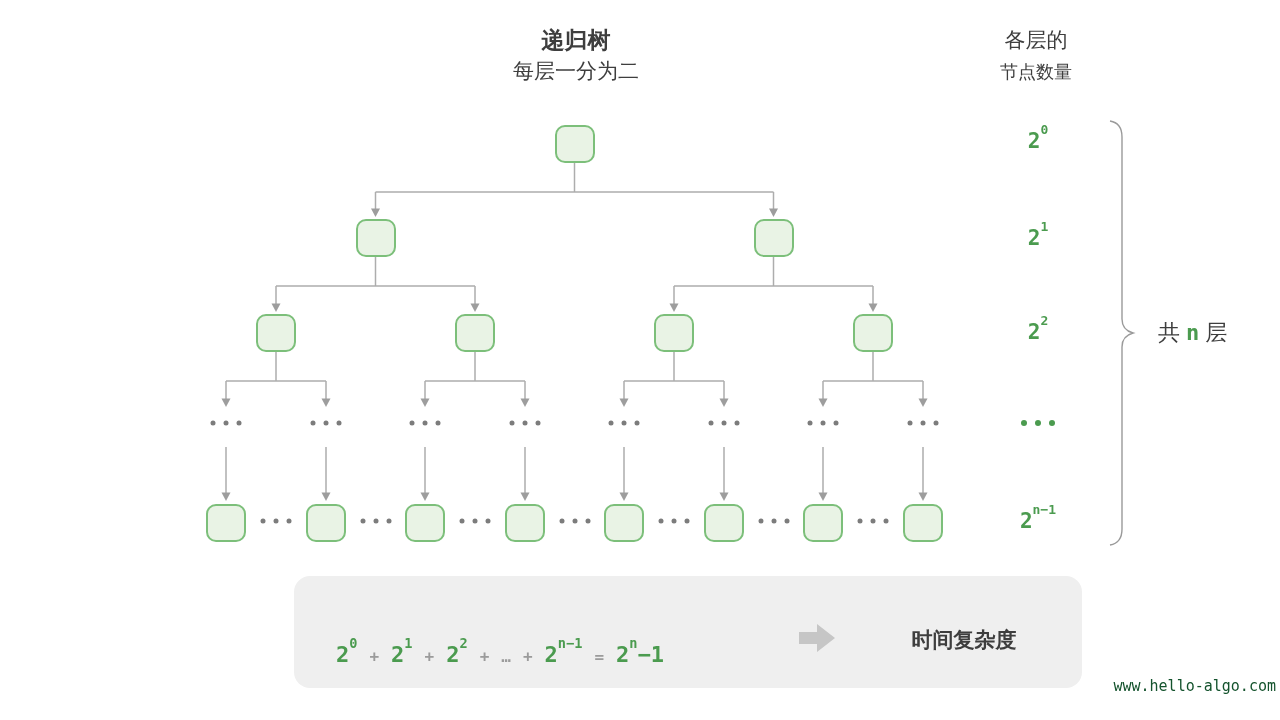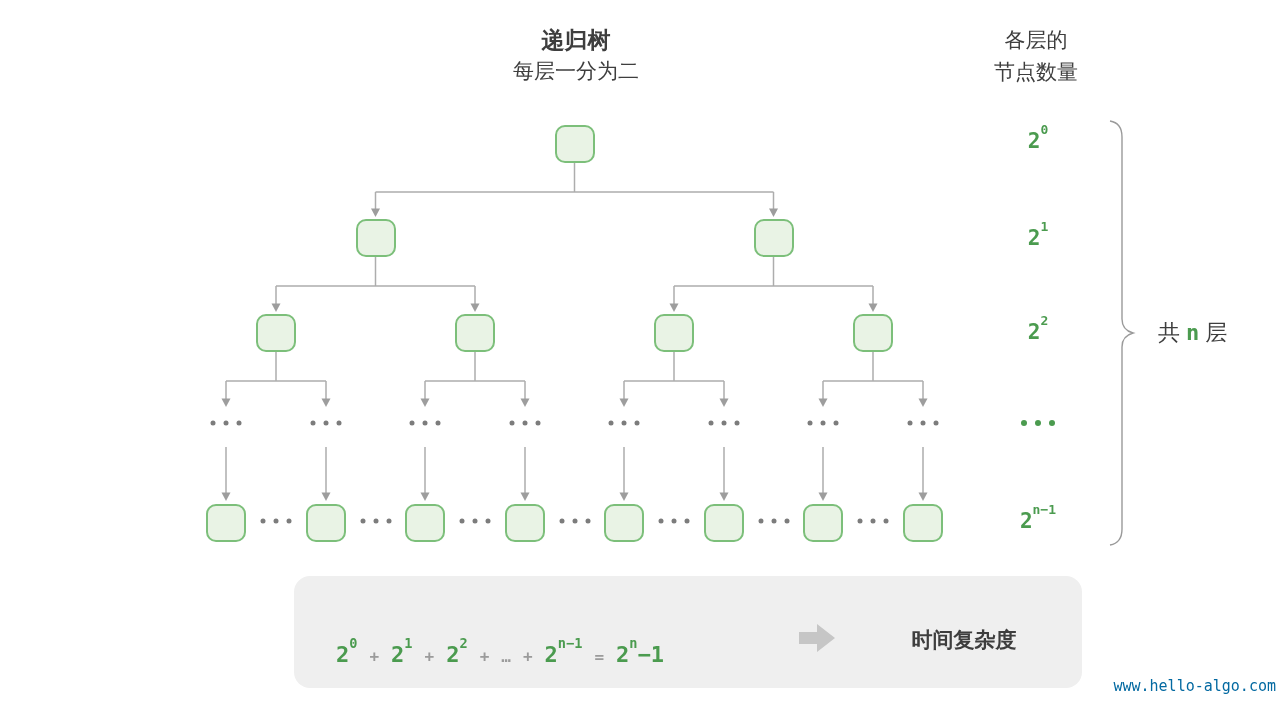--- a/index.html
+++ b/index.html
@@ -6,21 +6,21 @@
   .canvas{
     position:relative;width:1280px;height:720px;background:#ffffff;overflow:hidden;
     font-family:"Liberation Sans", sans-serif;color:#3E3E3E;margin-left:36px;
   }
   .abs{position:absolute;}
   .ctr{transform:translate(-50%,-50%);}
   
   .title-main{left:540px;top:40px;font-size:23px;font-weight:bold;white-space:nowrap;}
   .title-sub{left:540px;top:71px;font-size:21px;white-space:nowrap;text-align:center;}
   .rhead1{left:1000px;top:40px;font-size:21px;white-space:nowrap;}
-  .rhead2{left:1000px;top:72px;font-size:21px;white-space:nowrap;}
+  .rhead2{left:1000px;top:72px;font-size:18px;white-space:nowrap;}
   
   .node{
     position:absolute;width:40px;height:38px;box-sizing:border-box;
     background:#E9F3E5;border:2.5px solid #7CBF7A;border-radius:10px;
   }
   
   .dots{position:absolute;display:flex;gap:8px;transform:translate(-50%,-50%);}
   .dots i{width:5px;height:5px;border-radius:50%;background:#7C7C7C;}
   .dots.green i{width:6px;height:6px;background:#4B9B4F;}
   
@@ -38,21 +38,21 @@
   .sum-heading{left:300px;top:600px;font-size:21px;white-space:nowrap;}
   .sum-heading b{font-weight:bold;}
   .formula{left:300px;top:641px;display:flex;align-items:baseline;gap:12px;white-space:nowrap;}
   .tok{font-family:"DejaVu Sans Mono", monospace;font-weight:bold;font-size:22px;color:#4B9B4F;}
   .op{font-family:"DejaVu Sans Mono", monospace;font-weight:bold;font-size:16px;color:#9B9B9B;}
   .res-title{left:928px;top:640px;font-size:21px;font-weight:bold;white-space:nowrap;}
   .res-value{left:928px;top:652px;font-size:23px;font-weight:bold;color:#E8221C;white-space:nowrap;}
   .res-value .rv{font-family:"DejaVu Sans Mono", monospace;margin-left:8px;}
   
   .watermark{right:40px;top:686px;transform:translate(0,-50%);
-    font-family:"DejaVu Sans Mono", monospace;font-size:15px;color:#0369a1;white-space:nowrap;}
+    font-family:"DejaVu Sans Mono", monospace;font-size:15px;color:#14532d;white-space:nowrap;}
   svg{position:absolute;left:0;top:0;}
 </style>
 </head>
 <body>
 
 <div class="canvas">
 
   <div class="abs ctr title-main">递归树</div>
   <div class="abs ctr title-sub">每层一分为二</div>
   <div class="abs ctr rhead1">各层的</div>

